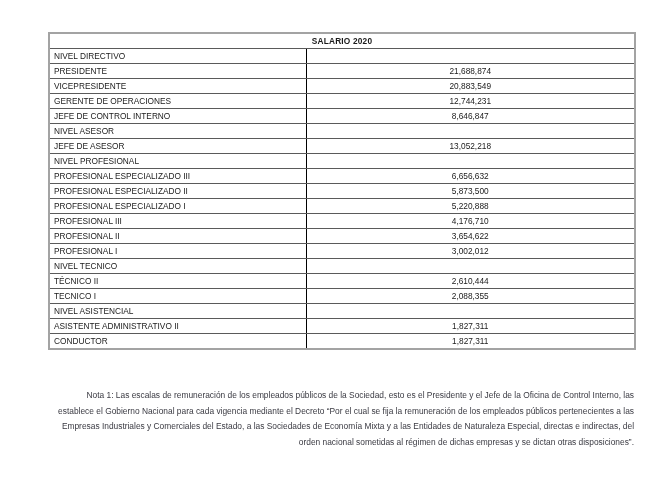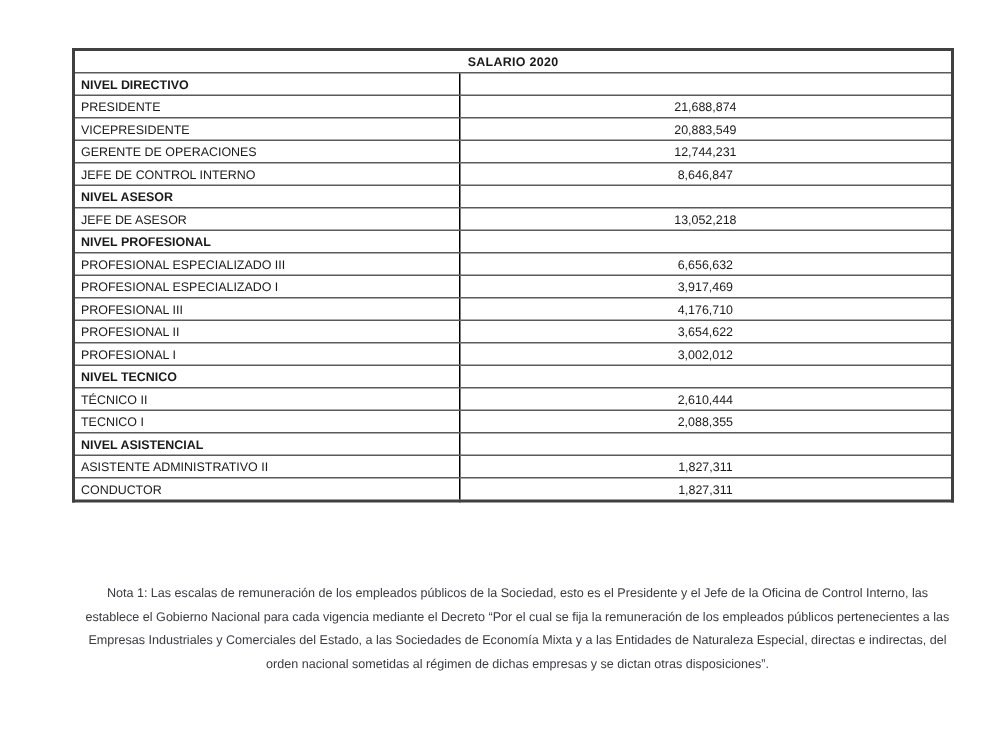--- a/index.html
+++ b/index.html
@@ -20,21 +20,21 @@
     position: absolute;
     left: 48px;
     top: 32px;
     width: 586px;
   }
 
   table#salary-table {
     width: 100%;
     border-collapse: collapse;
     table-layout: fixed;
-    border: 2px solid #404040;
+    border: 2px solid #a3a3a3;
     background: #ffffff;
   }
 
   table#salary-table col.col-concept { width: 257px; }
   table#salary-table col.col-value   { width: 329px; }
 
   table#salary-table td {
     border-left: 1px solid #000000;
     border-right: 1px solid #000000;
     border-top: 1px solid #5a5a5a;
@@ -55,21 +55,21 @@
     letter-spacing: 0.2px;
     border-top: none;
     border-bottom: 2px solid #000000;
     border-left: none;
     border-right: none;
     background: #ffffff;
   }
 
   tr.group-row td {
     background: #c3c3c3;
-    font-weight: bold;
+    font-weight: normal;
     border-top: 2px solid #000000;
     border-bottom: 2px solid #000000;
     margin-top: 48px;
   }
 
   tr.item-row td.cell-value {
     text-align: center;
   }
 
   tr:last-child td {
@@ -77,21 +77,21 @@
   }
 
   #footnote {
     position: absolute;
     left: 56px;
     top: 388px;
     width: 578px;
     font-size: 8.4px;
     line-height: 15.6px;
     color: #3a3a42;
-    text-align: center;
+    text-align: right;
   }
 </style>
 </head>
 <body>
 
 <div id="salary-table-wrap">
   <table id="salary-table">
     <colgroup>
       <col class="col-concept">
       <col class="col-value">
@@ -130,22 +130,26 @@
         </tr>
         <tr class="group-row">
           <td class="cell-concept">NIVEL PROFESIONAL</td>
           <td class="cell-value"></td>
         </tr>
         <tr class="item-row">
           <td class="cell-concept">PROFESIONAL ESPECIALIZADO III</td>
           <td class="cell-value">6,656,632</td>
         </tr>
         <tr class="item-row">
+          <td class="cell-concept">PROFESIONAL ESPECIALIZADO II</td>
+          <td class="cell-value">5,873,500</td>
+        </tr>
+        <tr class="item-row">
           <td class="cell-concept">PROFESIONAL ESPECIALIZADO I</td>
-          <td class="cell-value">3,917,469</td>
+          <td class="cell-value">5,220,888</td>
         </tr>
         <tr class="item-row">
           <td class="cell-concept">PROFESIONAL III</td>
           <td class="cell-value">4,176,710</td>
         </tr>
         <tr class="item-row">
           <td class="cell-concept">PROFESIONAL II</td>
           <td class="cell-value">3,654,622</td>
         </tr>
         <tr class="item-row">

